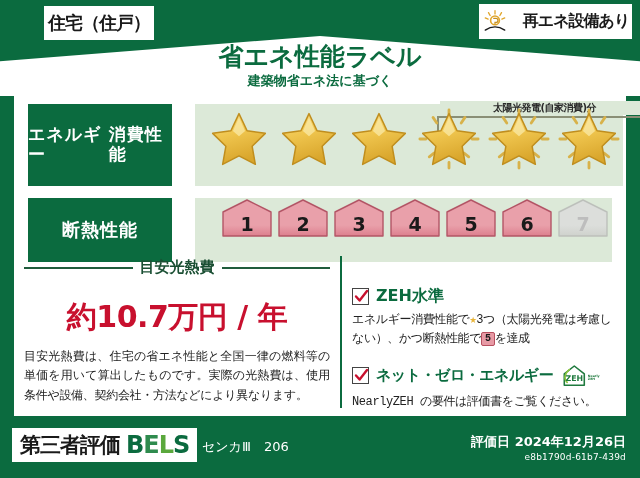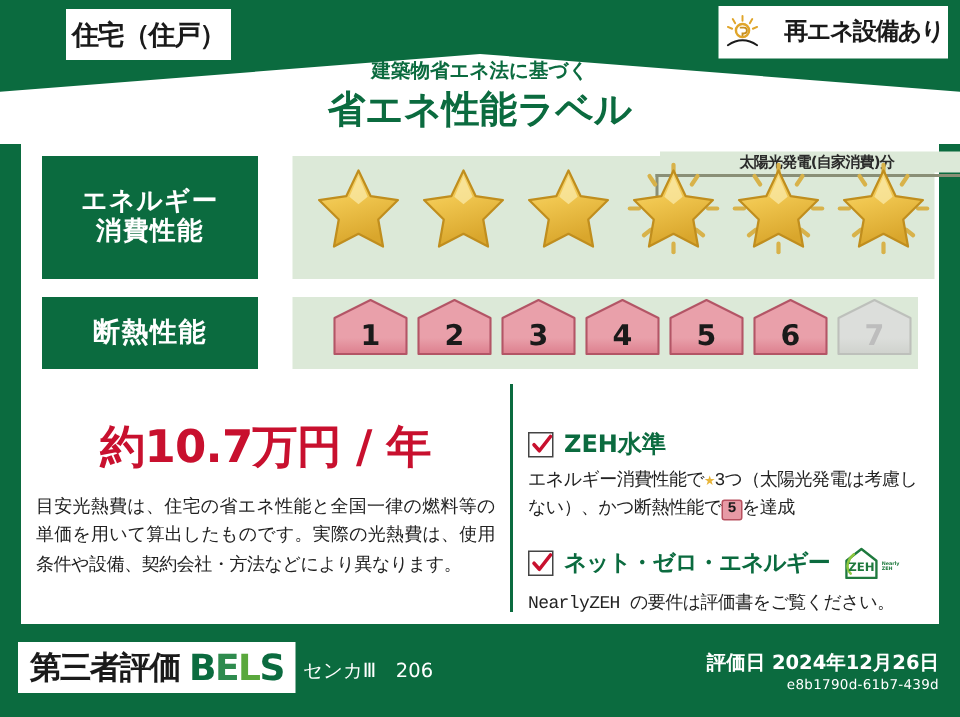--- a/index.html
+++ b/index.html
@@ -48,25 +48,25 @@
   .body-panel{
     position:absolute;left:14px;top:96px;width:612px;height:320px;
     background:#ffffff;
   }
 
   
   .rating-row{
     position:absolute;display:flex;align-items:stretch;
   }
   #row-energy{left:28px;top:104px;width:584px;height:82px;}
-  #row-insul{left:28px;top:198px;width:584px;height:48px;}
+  #row-insul{left:28px;top:198px;width:584px;height:64px;}
 
   .row-caption{
     background:#0b6b3f;color:#fff;font-weight:bold;
-    display:flex;flex-direction:column;align-items:center;justify-content:center;
+    display:flex;align-items:center;justify-content:center;
     flex:0 0 144px;line-height:1.15;letter-spacing:1px;
   }
   #cap-energy{font-size:17px;}
   #cap-insul{font-size:18px;}
   .row-field{
     flex:1 1 auto;background:#dce9d8;position:relative;
     display:flex;align-items:flex-start;margin-left:23px;
   }
 
   
@@ -177,22 +177,22 @@
         <line x1="28" y1="11" x2="24.5" y2="12.5"></line>
       </g>
       <circle cx="16" cy="14" r="5.4" fill="none" stroke="#e0a52a" stroke-width="2"></circle>
       <path d="M13.8 11.6h3.4a2.4 2.4 0 0 1 0 4.8h-1.2v2" fill="none" stroke="#c8901f" stroke-width="1.5"></path>
       <path d="M4 26 Q16 18 28 26" fill="none" stroke="#1a1a1a" stroke-width="1.6" stroke-linecap="round"></path>
     </svg>
     <span>再エネ設備あり</span>
   </div>
 
   <div id="title-block">
+    <div id="title-main">省エネ性能ラベル</div>
     <div id="title-sub">建築物省エネ法に基づく</div>
-    <div id="title-main">省エネ性能ラベル</div>
   </div>
 
   <div class="body-panel"></div>
 
   <div class="rating-row" id="row-energy">
     <div class="row-caption" id="cap-energy">
       <span>エネルギー</span>
       <span>消費性能</span>
     </div>
     <div class="row-field">
@@ -408,20 +408,25 @@
               </defs>
               <path d="M2 38 V14 L26 2 L50 14 V38 Z" fill="url(#cg6)" stroke="#bdc0bb" stroke-width="1.4" stroke-linejoin="round"></path>
             </svg>
             <span class="chip-num">7</span>
           </div>
         </div>
     </div>
   </div>
 
   <div id="cost-block">
+    <div class="cost-head">
+      <div class="cost-rule"></div>
+      <div id="cost-title">目安光熱費</div>
+      <div class="cost-rule"></div>
+    </div>
     <div id="cost-value">約10.7万円 / 年</div>
     <div id="cost-note">目安光熱費は、住宅の省エネ性能と全国一律の燃料等の単価を用いて算出したものです。実際の光熱費は、使用条件や設備、契約会社・方法などにより異なります。</div>
   </div>
 
   <div id="vert-divider"></div>
 
   <div id="zeh-block">
 
     <div class="zeh-head">
       <span class="checkbox">

